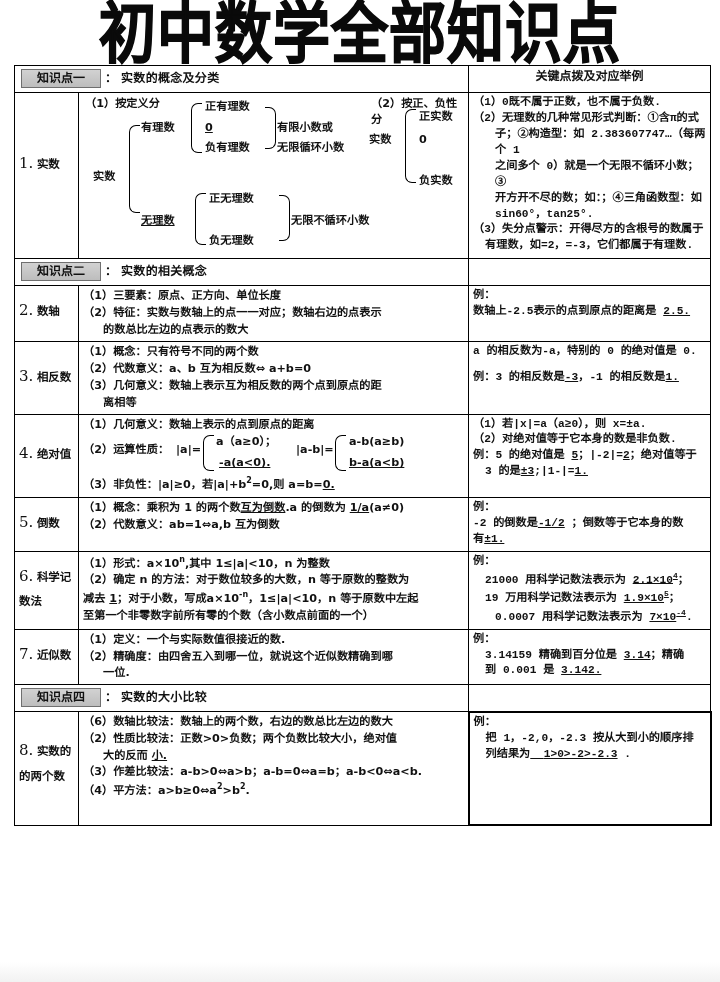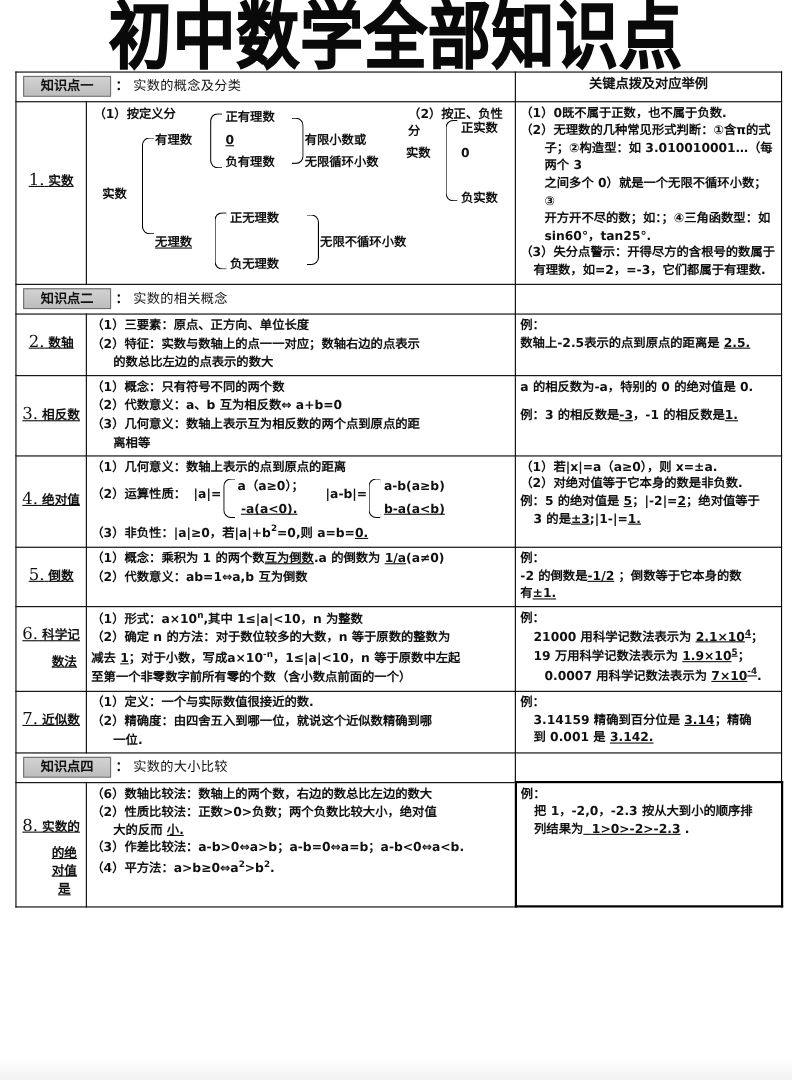--- a/index.html
+++ b/index.html
@@ -76,53 +76,51 @@
     padding: 1px 0 1px 2px;
     white-space: nowrap;
   }
   .sec-tag {
     background: linear-gradient(#d2d2d2, #bdbdbd);
     border: 1px solid #6f6f6f;
     padding: 0px 15px;
     font-weight: 700;
   }
   .sec-colon { padding: 0 4px; font-weight: 700; }
-  .sec-name { font-weight: 400; letter-spacing: .3px; }
+  .sec-name { font-weight: 700; letter-spacing: .3px; }
 
   
   td.section-blank { border: 1px solid #000; }
 
   
   .rowlabel {
-    text-align: center;
+    text-align: left;
     padding-left: 5px;
-    text-decoration: underline;
   }
   .rowlabel .num {
     font-size: 15px;
     font-weight: 500;
     font-family: "DejaVu Serif", "Liberation Serif", serif;
   }
   .rowlabel .nm {
     font-size: 11.5px;
     font-weight: 700;
   }
   .rowlabel .nm2 {
     display: block;
     font-size: 11.5px;
     font-weight: 700;
     margin-top: 6px;
-    margin-left: 24px;
   }
 
   
   .li { display: block; font-weight: 700; margin: 0 0 1px 0; }
   .cont { display: block; font-weight: 700; padding-left: 20px; }
   .u { text-decoration: underline; }
-  .note { font-weight: 700; }
+  .note { font-weight: 700; font-family: Liberation Mono, monospace; }
   .ex-line { display: block; font-weight: 700; }
   .ex-ind { display: block; font-weight: 700; padding-left: 12px; }
   .ex-ind2 { display: block; font-weight: 700; padding-left: 22px; }
   sup { font-size: 8px; }
 
   
   .tree-wrap {
     position: relative;
     height: 160px;
     font-weight: 700;
@@ -218,21 +216,21 @@
         <span class="br" style="left:322px; top:14px; height:72px;"></span>
         <span class="tnode" style="left:336px; top:14px;">正实数</span>
         <span class="tnode" style="left:336px; top:37px;">0</span>
         <span class="tnode" style="left:336px; top:78px;">负实数</span>
       </div>
     </td>
 
     <td class="note">
       <span class="ex-line">（1）0既不属于正数，也不属于负数.</span>
       <span class="ex-line">（2）无理数的几种常见形式判断：①含π的式</span>
-      <span class="ex-ind2">子；②构造型：如 3.010010001…（每两个 3</span>
+      <span class="ex-ind2">子；②构造型：如 2.383607747…（每两个 1</span>
       <span class="ex-ind2">之间多个 0）就是一个无限不循环小数；③</span>
       <span class="ex-ind2">开方开不尽的数；如：；④三角函数型：如</span>
       <span class="ex-ind2">sin60°，tan25°.</span>
       <span class="ex-line">（3）失分点警示：开得尽方的含根号的数属于</span>
       <span class="ex-ind">有理数，如=2，=-3，它们都属于有理数.</span>
     </td>
   </tr>
 
   <tr>
     <td class="section-head" colspan="2">
@@ -376,21 +374,21 @@
       </div>
     </td>
     <td class="section-blank"></td>
   </tr>
 
   <tr>
     <td class="rowlabel">
       <div style="height:26px"></div>
       <span class="num">8.</span>
       <span class="nm">实数的</span>
-      <span class="nm2">的绝对值是</span>
+      <span class="nm2">的两个数</span>
     </td>
     <td>
       <span class="li">（6）数轴比较法：数轴上的两个数，右边的数总比左边的数大</span>
       <span class="li">（2）性质比较法：正数&gt;0&gt;负数；两个负数比较大小，绝对值</span>
       <span class="cont"><span>大的反而 </span><span class="u">小.</span></span>
       <span class="li">（3）作差比较法：a-b&gt;0⇔a&gt;b；a-b=0⇔a=b；a-b&lt;0⇔a&lt;b.</span>
       <span class="li"><span>（4）平方法：a&gt;b≥0⇔a</span><sup>2</sup><span>&gt;b</span><sup>2</sup><span>.</span></span>
       <div style="height:22px"></div>
     </td>
     <td class="note" style="border:2px solid #000;">

